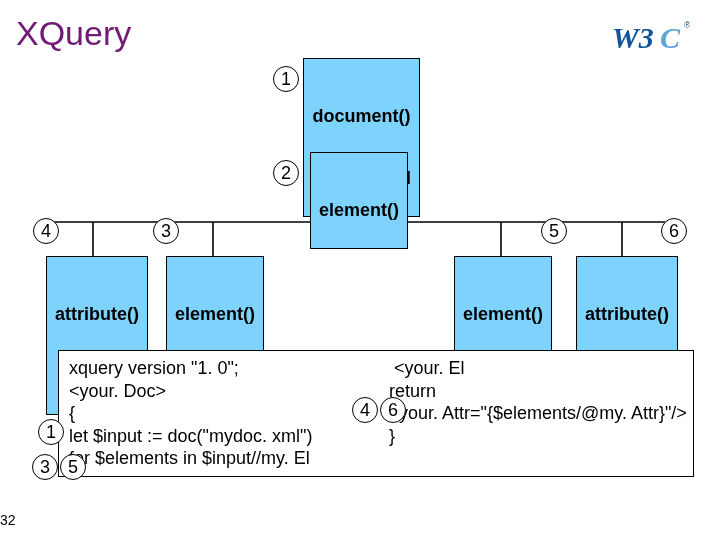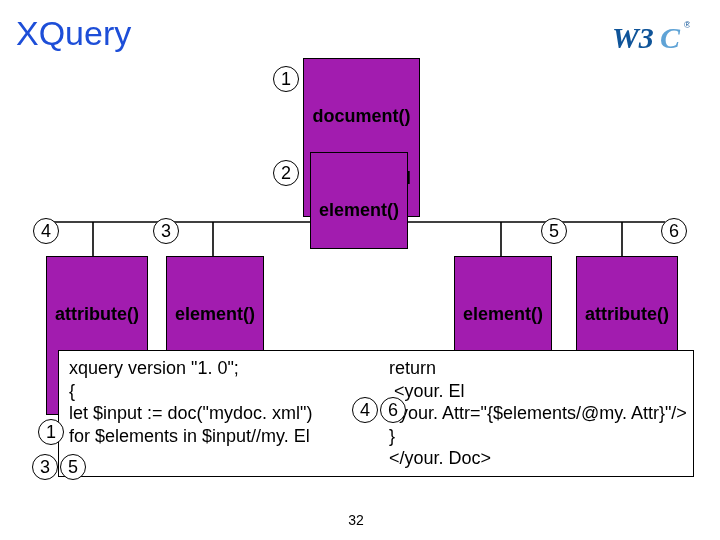--- a/index.html
+++ b/index.html
@@ -10,21 +10,21 @@
     font-family: Arial, Helvetica, sans-serif;
     background: #fff;
     position: relative;
   }
   .title {
     position: absolute;
     left: 16px;
     top: 14px;
     font-size: 34px;
     font-weight: normal;
-    color: #1d4ed8;
+    color: #701a75;
   }
   .w3c-logo {
     position: absolute;
     right: 30px;
     top: 18px;
   }
   svg.tree {
     position: absolute;
     left: 0;
     top: 0;
@@ -37,21 +37,21 @@
     border-radius: 50%;
     background: #fff;
     font-size: 18px;
     text-align: center;
     line-height: 24px;
     font-weight: normal;
   }
   .node-box {
     position: absolute;
     border: 1.6px solid #000;
-    background: #a21caf;
+    background: #7dd3fc;
     font-size: 18px;
     font-weight: bold;
     text-align: center;
     padding: 6px 8px;
     line-height: 1.15;
     white-space: pre;
   }
   .code-box {
     position: absolute;
     border: 1.6px solid #000;
@@ -63,21 +63,20 @@
   .code-cols {
     display: flex;
     gap: 24px;
   }
   .code-col div { white-space: pre; }
   .pagenum {
     position: absolute;
     left: 0;
     right: 8px;
     bottom: 12px;
-    text-align: center;
     font-size: 14px;
   }
 </style>
 </head>
 <body>
 
 <div class="title">XQuery</div>
 
 <div class="w3c-logo">
   <svg width="78" height="40" viewBox="0 0 78 40">
@@ -133,30 +132,30 @@
 <div class="circle-num" style="left:661px; top:218px;">6</div>
 <div class="node-box" style="left:576px; top:256px;">
   <div>attribute()</div>
   <div>my. Attr</div>
 </div>
 
 <div class="code-box" style="left:58px; top:350px; width:636px;">
   <div class="code-cols">
     <div class="code-col" style="flex:0 0 296px;">
       <div>xquery version "1. 0";</div>
+      <div>&lt;your. Doc&gt;</div>
       <div>{</div>
       <div>let $input := doc("mydoc. xml")</div>
       <div>for $elements in $input//my. El</div>
     </div>
     <div class="code-col">
+      <div> &lt;your. El</div>
       <div>return</div>
-      <div> &lt;your. El</div>
       <div>  your. Attr="{$elements/@my. Attr}"/&gt;</div>
       <div>}</div>
-      <div>&lt;/your. Doc&gt;</div>
     </div>
   </div>
 </div>
 
 <div class="circle-num" style="left:38px; top:419px;">1</div>
 <div class="circle-num" style="left:32px; top:454px;">3</div>
 <div class="circle-num" style="left:60px; top:454px;">5</div>
 <div class="circle-num" style="left:352px; top:397px;">4</div>
 <div class="circle-num" style="left:380px; top:397px;">6</div>
 

